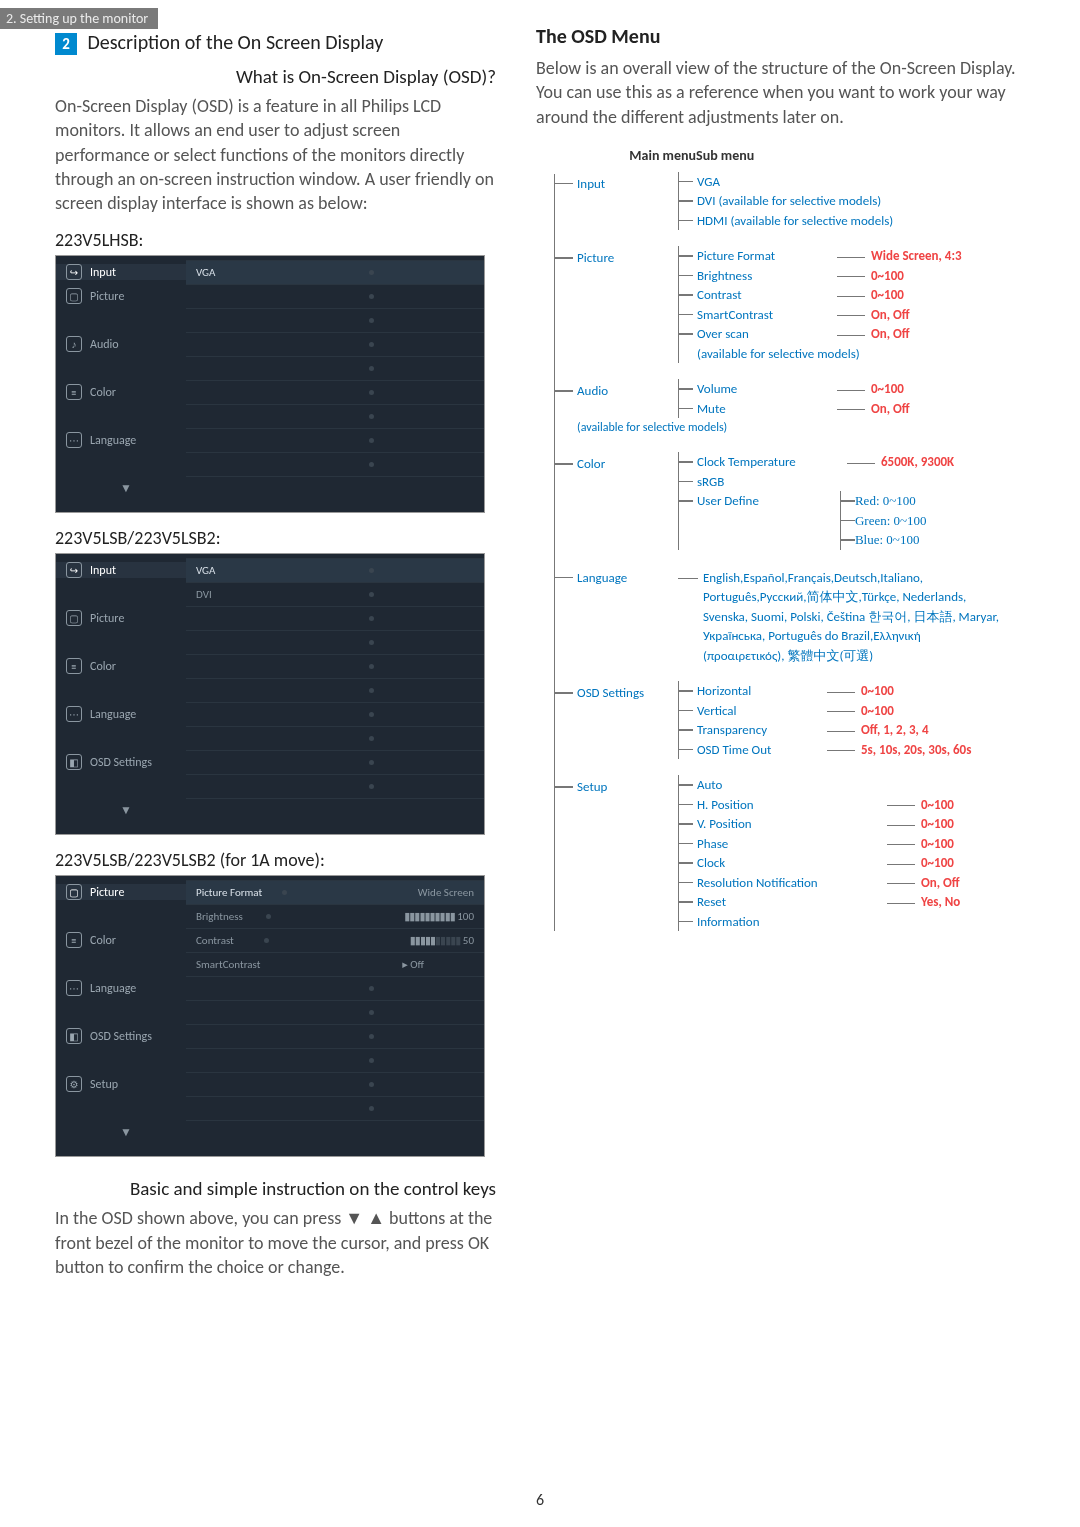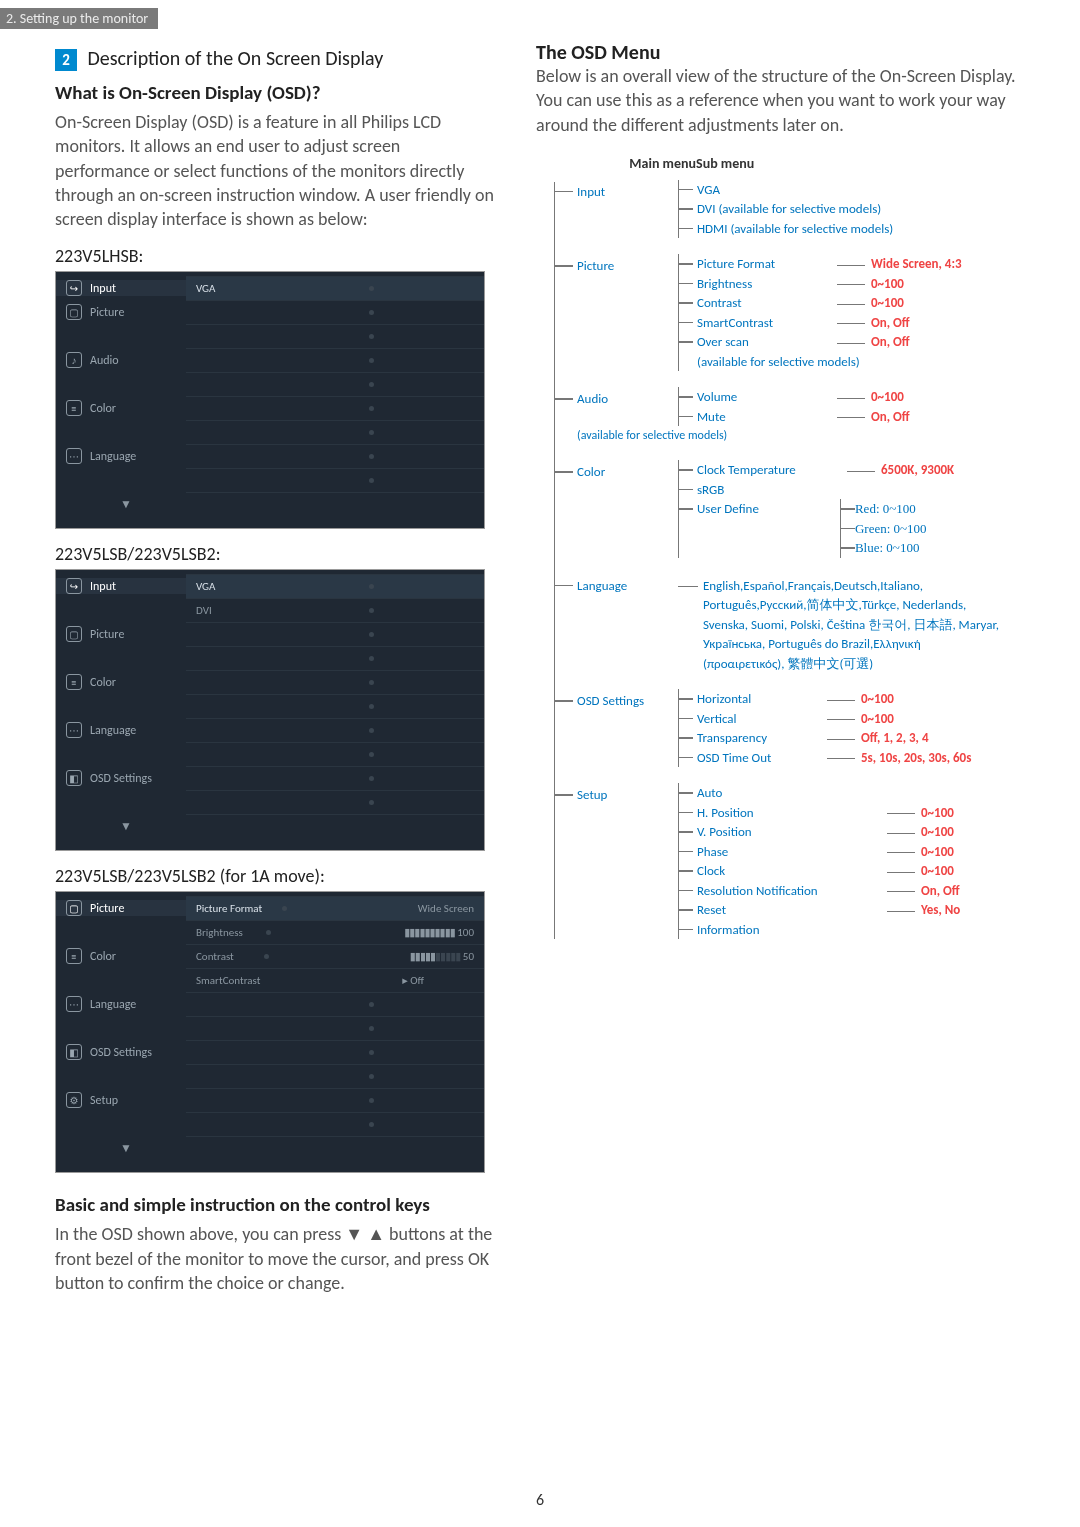--- a/index.html
+++ b/index.html
@@ -16,21 +16,21 @@
     position: absolute;
     top: 8px; left: 0;
     background: #7a7a7a;
     color: #eaeaea;
     font-size: 14px;
     padding: 2px 10px 2px 6px;
   }
   .columns {
     display: flex;
     gap: 40px;
-    padding-top: 40px;
+    padding-top: 24px;
   }
   .col { flex: 1; }
   .col-left { flex-basis: 460px; }
   .col-right { flex-basis: 510px; }
 
   .num-badge {
     display: inline-block;
     background: #0089cf;
     color: #fff;
     width: 22px; height: 22px;
@@ -41,23 +41,24 @@
     margin-right: 6px;
   }
   h2.section-title {
     font-size: 20px;
     font-weight: normal;
     color: #222;
     margin: 6px 0 10px 0;
   }
   h3.sub-title {
     font-size: 19px;
-    font-weight: bold;
+    font-weight: normal;
     color: #222;
     margin: 10px 0 6px 0;
+    text-align: right;
   }
   p.body {
     font-size: 18px;
     color: #555;
     line-height: 1.35;
     margin-bottom: 12px;
   }
   .model-label {
     font-size: 18px;
     color: #222;
@@ -201,21 +202,21 @@
     vertical-align: top;
     margin-left: -4px;
   }
   .page-num {
     position: absolute;
     bottom: 18px; left: 0; right: 0;
     text-align: center;
     font-size: 16px;
     color: #333;
   }
-  .right-h { font-size: 20px; color: #222; margin-bottom: 0; }
+  .right-h { font-size: 20px; color: #222; margin-bottom: 8px; }
 </style>
 </head>
 <body>
 
 <div class="top-bar">2. Setting up the monitor</div>
 
 <div class="columns">
 
   <div class="col col-left">
     <h2 class="section-title">

